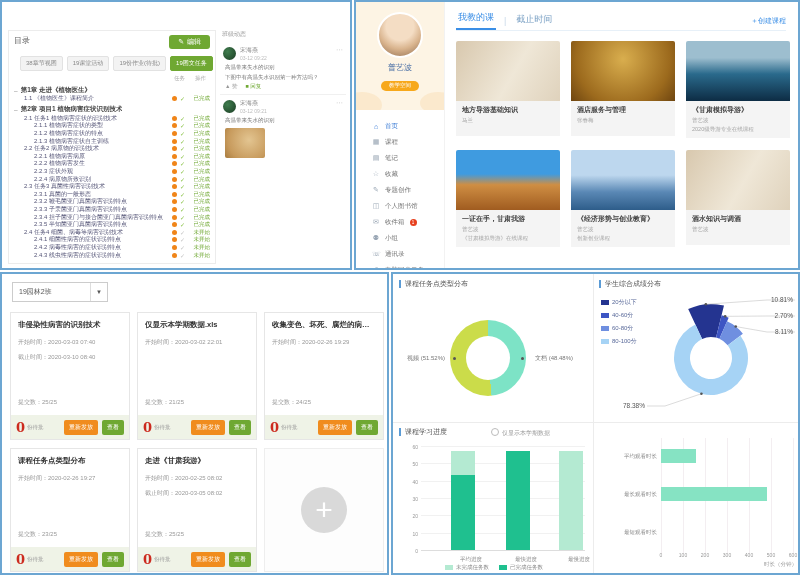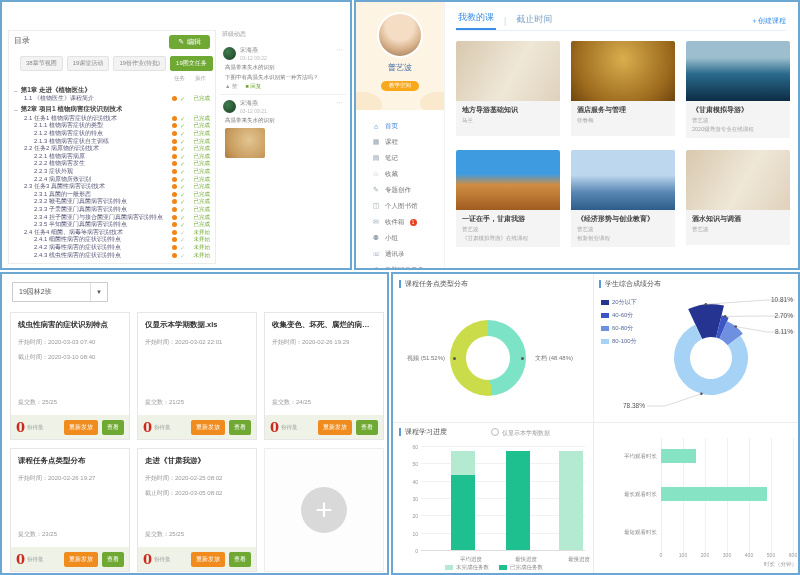--- a/index.html
+++ b/index.html
@@ -438,21 +438,21 @@
   </div>
 </div>
 
 <div class="q" id="q3">
   <div class="q3-select">
     <span>19园林2班</span>
     <span class="arrowbox">▼</span>
   </div>
   <div class="q3-grid" id="q3-grid">
       <div class="hcard">
-        <div class="hc-title">线虫性病害的症状识别特点</div>
+        <div class="hc-title">非侵染性病害的识别技术</div>
         <div class="hc-line">开始时间：2020-03-03 07:40</div>
         <div class="hc-line">截止时间：2020-03-10 08:40</div>
         <div class="hc-submit">提交数：25/25</div>
         <div class="hc-foot">
           <span class="hc-zero">0</span>
           <span class="hc-pend">份待批</span>
           <button class="hc-btn orange">重新发放</button>
           <button class="hc-btn green">查看</button>
         </div>
       </div>

